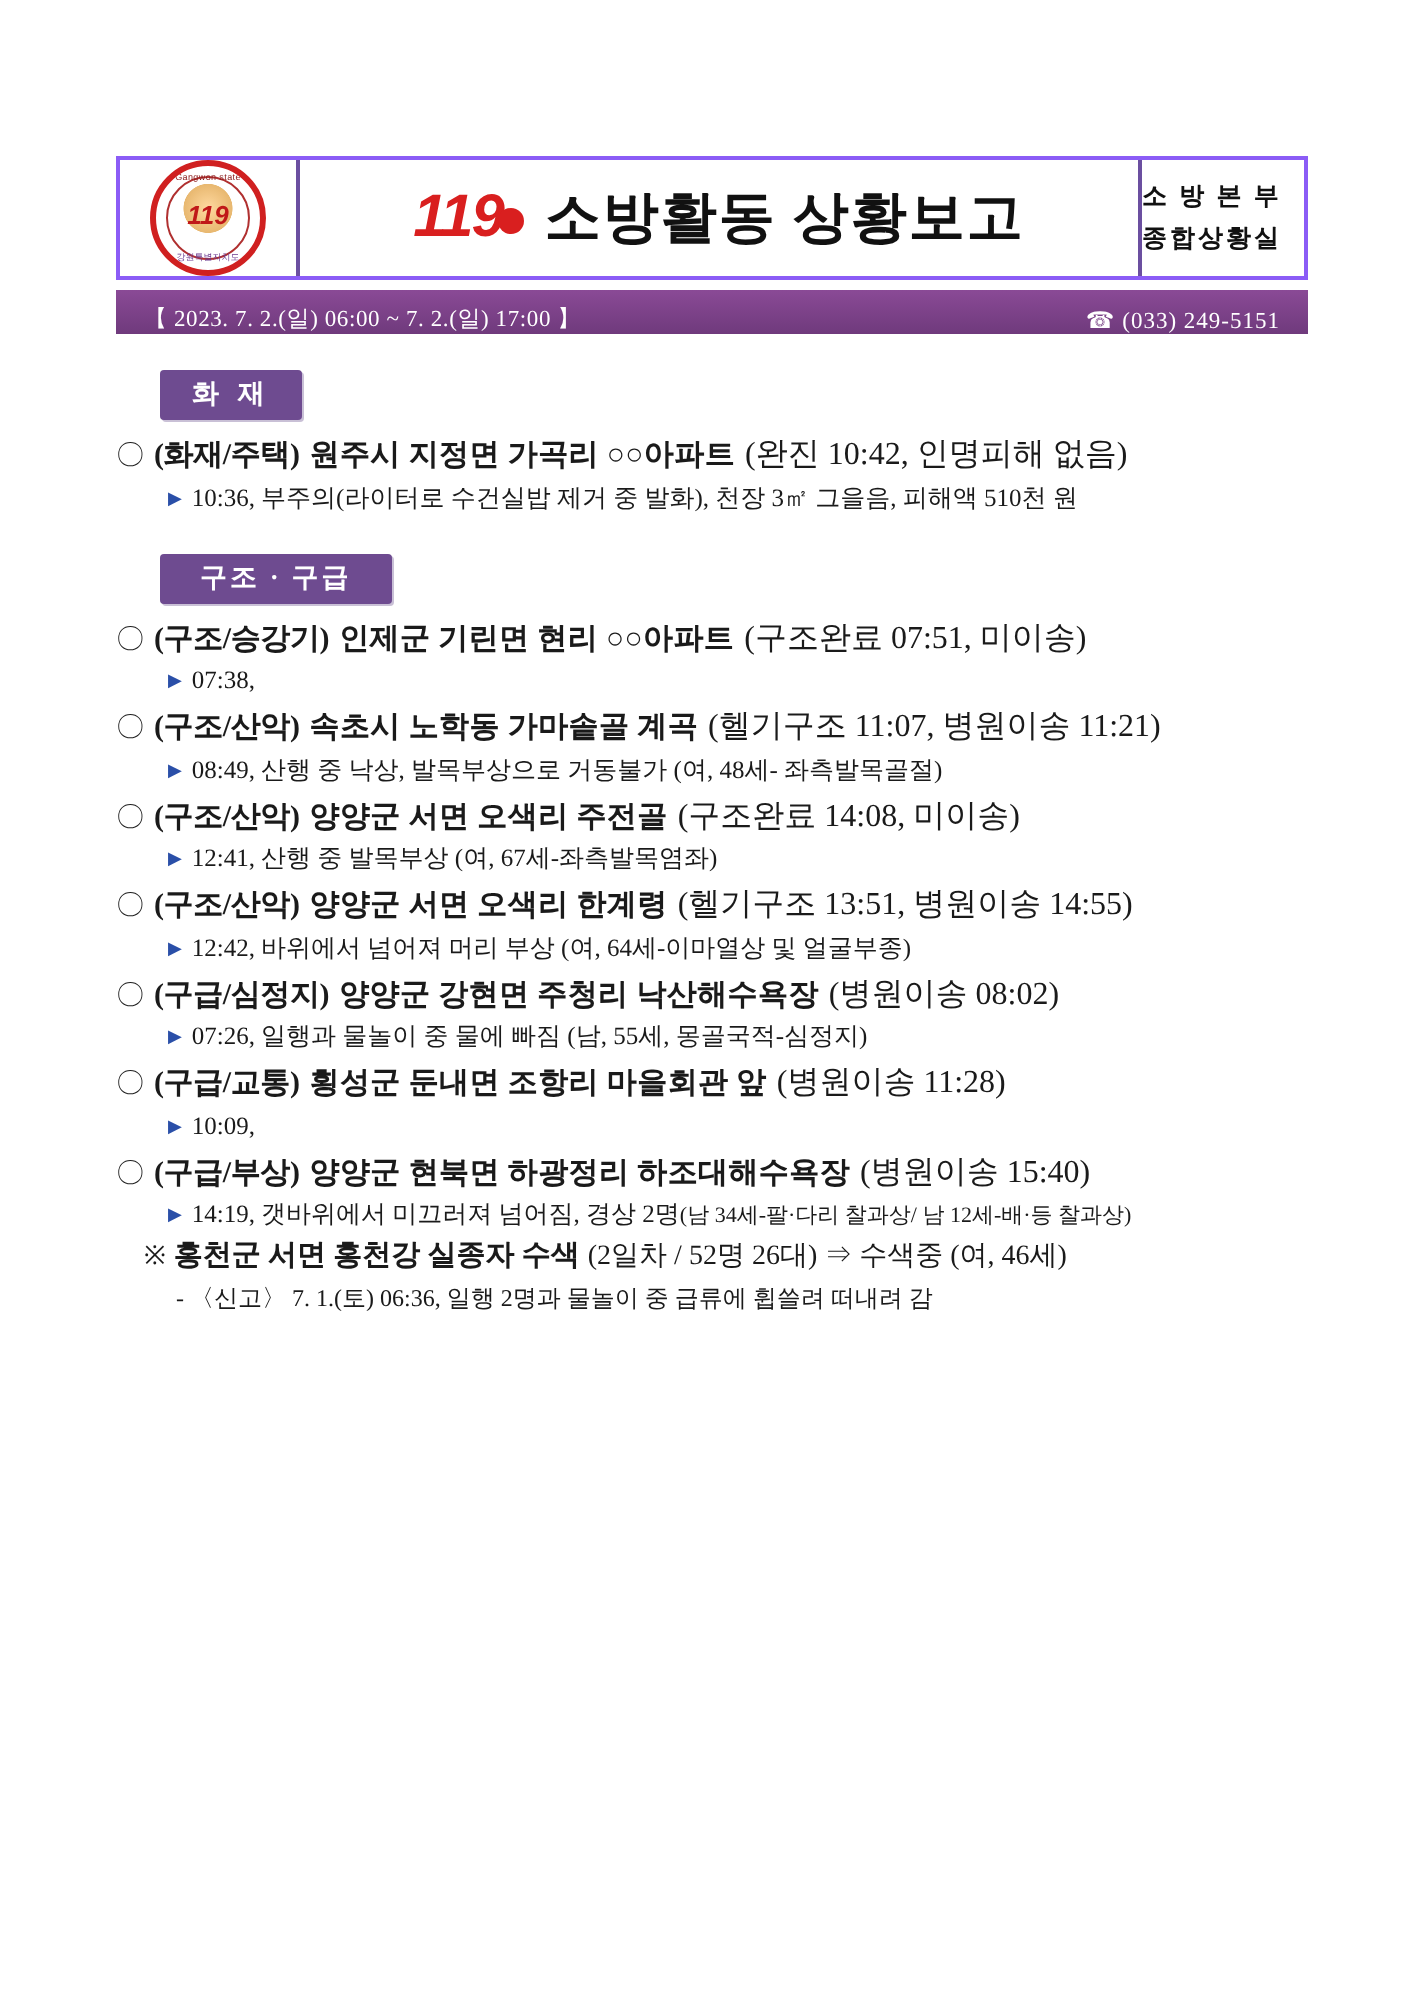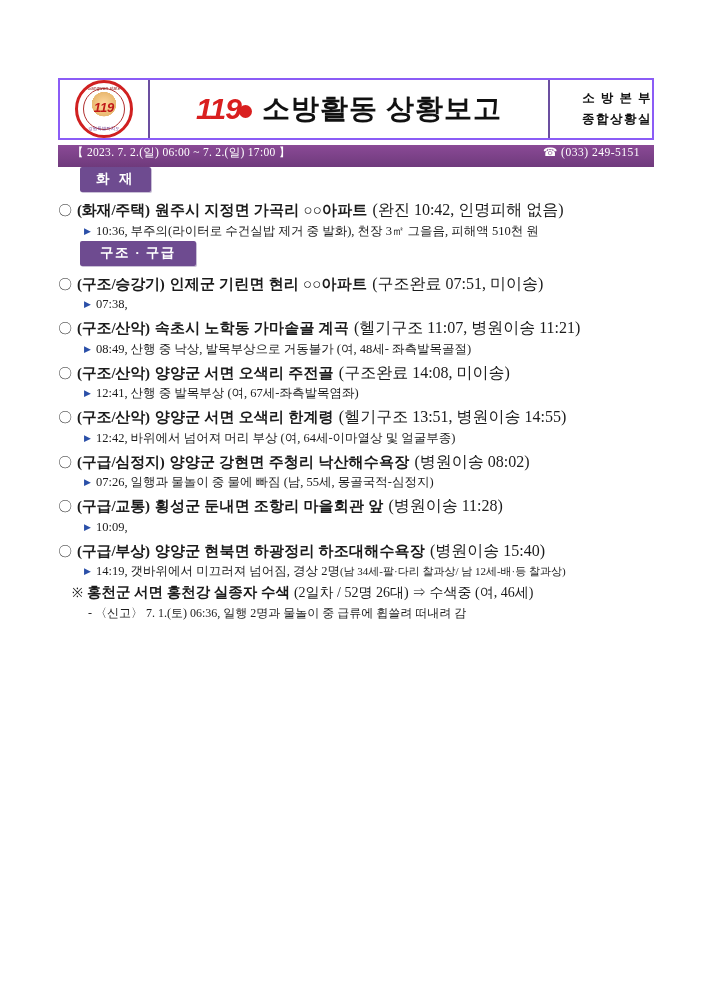--- a/index.html
+++ b/index.html
@@ -125,53 +125,53 @@
     vertical-align: 1px;
     margin-left: -2px;
   }
   .title-main {
     font-size: 28px;
     font-weight: bold;
     letter-spacing: 1px;
     color: #111111;
   }
   .header-office {
-    width: 102px;
+    width: 81px;
     display: flex;
     flex-direction: column;
-    align-items: flex-end;
+    align-items: flex-start;
     justify-content: center;
     gap: 4px;
     font-size: 12.5px;
     font-weight: bold;
     color: #111111;
     letter-spacing: 1.5px;
   }
 
   
   .period-bar {
     margin-top: 5px;
     height: 22px;
     background: #7a3f86;
     background: linear-gradient(180deg, #8a4a96 0%, #6f3a7c 100%);
     color: #ffffff;
     display: flex;
-    align-items: flex-start;
+    align-items: flex-end;
     justify-content: space-between;
     padding: 0 14px;
     box-sizing: border-box;
     font-size: 11.5px;
     letter-spacing: .3px;
   }
   .period-right { letter-spacing: .5px; }
 
   
   .chip {
     display: inline-block;
-    margin-top: 0;
+    margin-top: 18px;
     margin-bottom: 4px;
     margin-left: 22px;
     padding: 3px 16px 4px;
     background: #6e4b90;
     color: #ffffff;
     font-size: 13.5px;
     font-weight: bold;
     letter-spacing: 3px;
     border-radius: 2px;
     box-shadow: 1px 1px 0 #c9c0d6;

